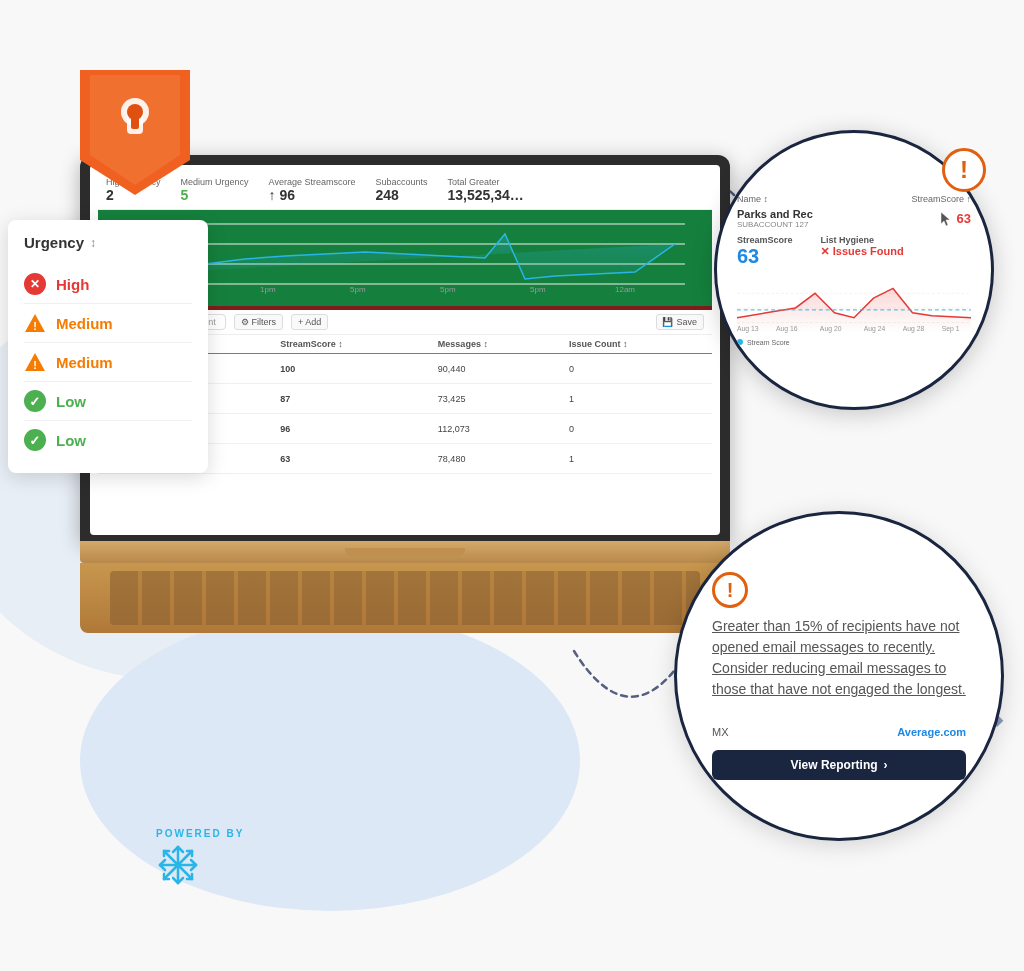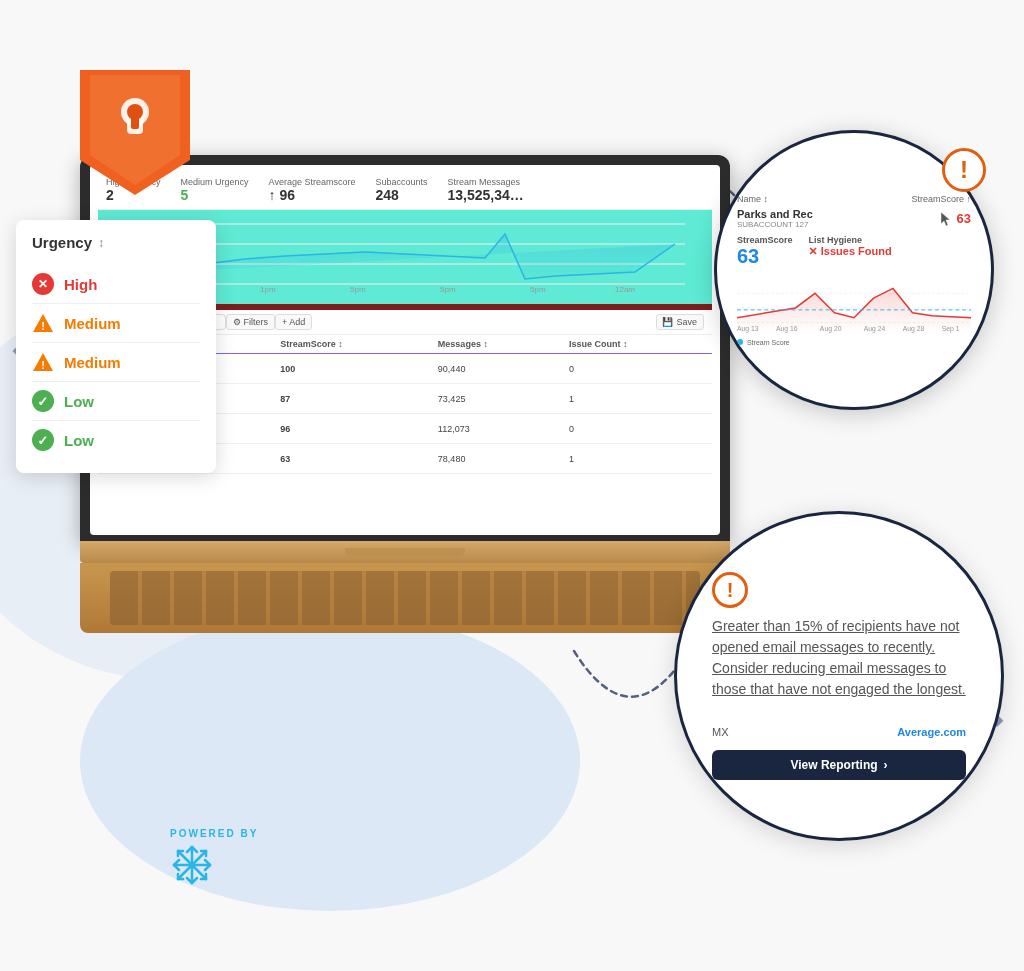--- a/index.html
+++ b/index.html
@@ -124,36 +124,36 @@
     }
     .stat-item .stat-value {
       font-weight: bold;
       font-size: 14px;
       color: #333;
     }
     .stat-item .stat-value.green { color: #4caf50; }
 
     .dash-chart-area {
       height: 100px;
-      background: #5eead4;
+      background: #15803d;
       padding: 4px 8px;
-      border-bottom: 6px solid #7f1d1d;
+      border-bottom: 4px solid #7f1d1d;
       position: relative;
     }
 
     .chart-svg {
       width: 100%;
       height: 80px;
     }
 
     .dash-filters {
       padding: 4px 8px;
       display: flex;
       align-items: center;
-      gap: 0;
+      gap: 8px;
       border-bottom: 1px solid #eee;
     }
 
     .search-box {
       border: 1px solid #ddd;
       border-radius: 4px;
       padding: 2px 6px;
       font-size: 9px;
       color: #999;
       width: 120px;
@@ -205,21 +205,21 @@
 
     .subaccount {
       font-size: 8px;
       color: #888;
     }
 
     
     .urgency-panel {
       position: absolute;
       top: 220px;
-      left: 16px;
+      left: 8px;
       width: 200px;
       background: #fff;
       border-radius: 8px;
       box-shadow: 0 4px 20px rgba(0,0,0,0.15);
       padding: 14px 16px;
       z-index: 15;
     }
 
     .urgency-header {
       display: flex;
@@ -335,21 +335,21 @@
     }
 
     .parks-score-red {
       font-size: 13px;
       font-weight: bold;
       color: #e53935;
     }
 
     .parks-scores {
       display: flex;
-      gap: 16px;
+      gap: 28px;
       margin: 6px 0;
       align-items: flex-start;
     }
 
     .parks-score-section .label {
       font-size: 9px;
       color: #555;
       font-weight: 600;
     }
 
@@ -511,21 +511,21 @@
       align-items: center;
       gap: 6px;
       width: 100%;
       justify-content: center;
     }
 
     
     .snowflake-brand {
       position: absolute;
       bottom: 80px;
-      left: 170px;
+      left: 156px;
       z-index: 10;
       text-align: center;
     }
 
     .powered-by {
       font-size: 10px;
       color: #29b5e8;
       letter-spacing: 2px;
       font-weight: 600;
       margin-bottom: 4px;
@@ -672,21 +672,21 @@
           </div>
           <div class="stat-item">
             <div class="stat-label">Average Streamscore</div>
             <div class="stat-value">↑ 96</div>
           </div>
           <div class="stat-item">
             <div class="stat-label">Subaccounts</div>
             <div class="stat-value">248</div>
           </div>
           <div class="stat-item">
-            <div class="stat-label">Stream Messages</div>
+            <div class="stat-label">Total Greater</div>
             <div class="stat-value">13,525,34…</div>
           </div>
         </div>
 
         <div class="dash-chart-area">
           <svg class="chart-svg" viewBox="0 0 580 80">
 
             <text x="4" y="12" class="chart-ylabel">0k</text>
             <text x="4" y="32" class="chart-ylabel">0k</text>
             <text x="4" y="52" class="chart-ylabel">0k</text>

